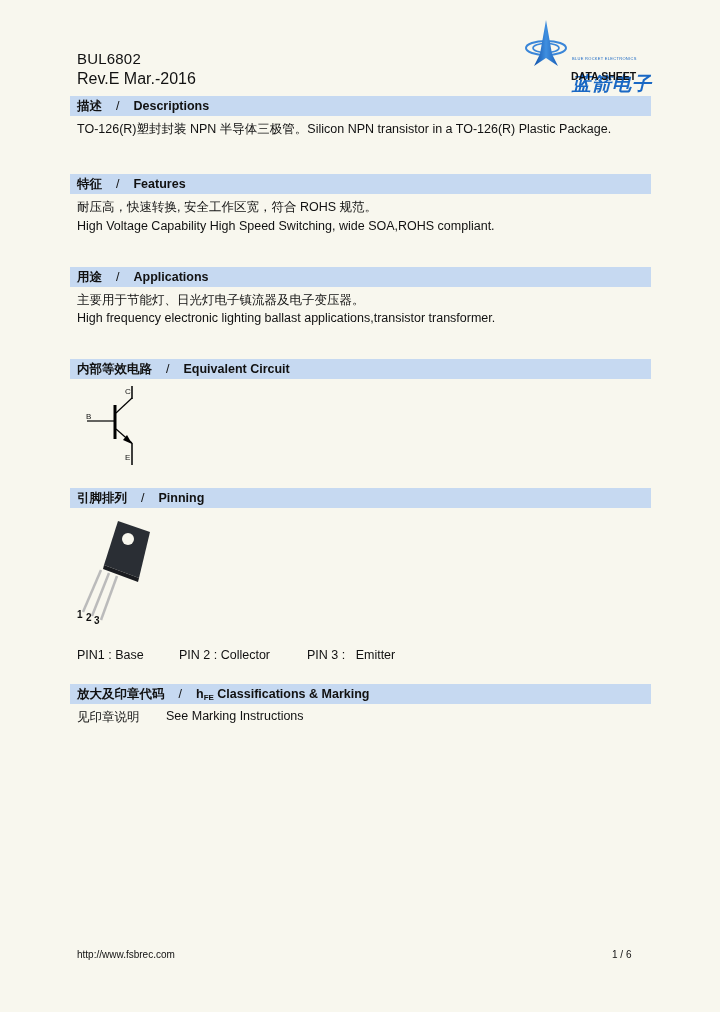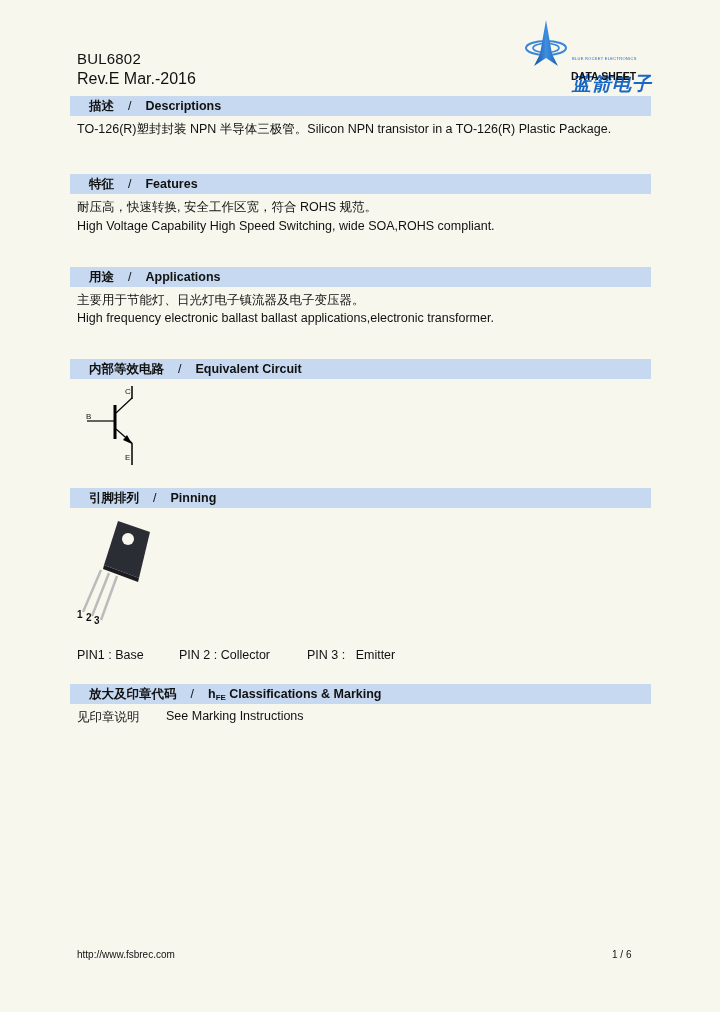--- a/index.html
+++ b/index.html
@@ -9,21 +9,21 @@
   }
   .abs { position:absolute; }
   .title { left:77px; top:50px; font-size:15px; font-weight:normal; letter-spacing:0.2px; }
   .rev { left:77px; top:70px; font-size:16px; }
   .logo { left:522px; top:18px; width:130px; height:52px; }
   .logo-cn { position:absolute; left:50px; top:14px; font-size:19px; font-weight:bold; color:#1a68c4; font-style:italic; letter-spacing:1px;margin-top:39px; }
   .logo-en { position:absolute; left:50px; top:38px; font-size:4px; color:#1a68c4; letter-spacing:0.3px; white-space:nowrap; }
   .datasheet { left:571px; top:70px; font-size:10.5px; font-weight:bold; }
   .sec-head {
     position:absolute; left:70px; width:581px; height:20px; background:#c6d9f1;
-    font-size:12.5px; font-weight:bold; line-height:20px; padding-left:19px; box-sizing:border-box;
+    font-size:12.5px; font-weight:bold; line-height:20px; padding-left:7px; box-sizing:border-box;
     white-space:nowrap;
   }
   .sec-head .slash { display:inline-block; margin:0 14px; font-weight:normal; }
   .line { position:absolute; left:77px; font-size:12.5px; white-space:nowrap; }
   .pins { position:absolute; top:648px; font-size:12.5px; white-space:nowrap; }
   .footer { position:absolute; top:949px; font-size:10px; }
   sub.fe { font-size:8px; vertical-align:-2px; }
 </style>
 </head>
 <body>
@@ -57,21 +57,21 @@
 <div class="sec-head" style="top:174px">
   <span>特征</span><span class="slash">/</span><span>Features</span>
 </div>
 <div class="line" style="top:199px">耐压高，快速转换, 安全工作区宽，符合 ROHS 规范。</div>
 <div class="line" style="top:219px">High Voltage Capability High Speed Switching, wide SOA,ROHS compliant.</div>
 
 <div class="sec-head" style="top:267px">
   <span>用途</span><span class="slash">/</span><span>Applications</span>
 </div>
 <div class="line" style="top:292px">主要用于节能灯、日光灯电子镇流器及电子变压器。</div>
-<div class="line" style="top:311px">High frequency electronic ballast ballast applications,electronic transformer.</div>
+<div class="line" style="top:311px">High frequency electronic lighting ballast applications,transistor transformer.</div>
 
 <div class="sec-head" style="top:359px">
   <span>内部等效电路</span><span class="slash">/</span><span>Equivalent Circuit</span>
 </div>
 <div class="abs" style="left:80px;top:383px;width:70px;height:85px">
   <svg width="70" height="85" viewBox="0 0 70 85" style="position:absolute;left:0;top:0">
     <line x1="7" y1="38" x2="35" y2="38" stroke="#000" stroke-width="1.2"></line>
     <line x1="35" y1="22" x2="35" y2="56" stroke="#000" stroke-width="3"></line>
     <line x1="36" y1="30" x2="52" y2="15" stroke="#000" stroke-width="1.2"></line>
     <line x1="52" y1="3" x2="52" y2="16" stroke="#000" stroke-width="1.5"></line>

